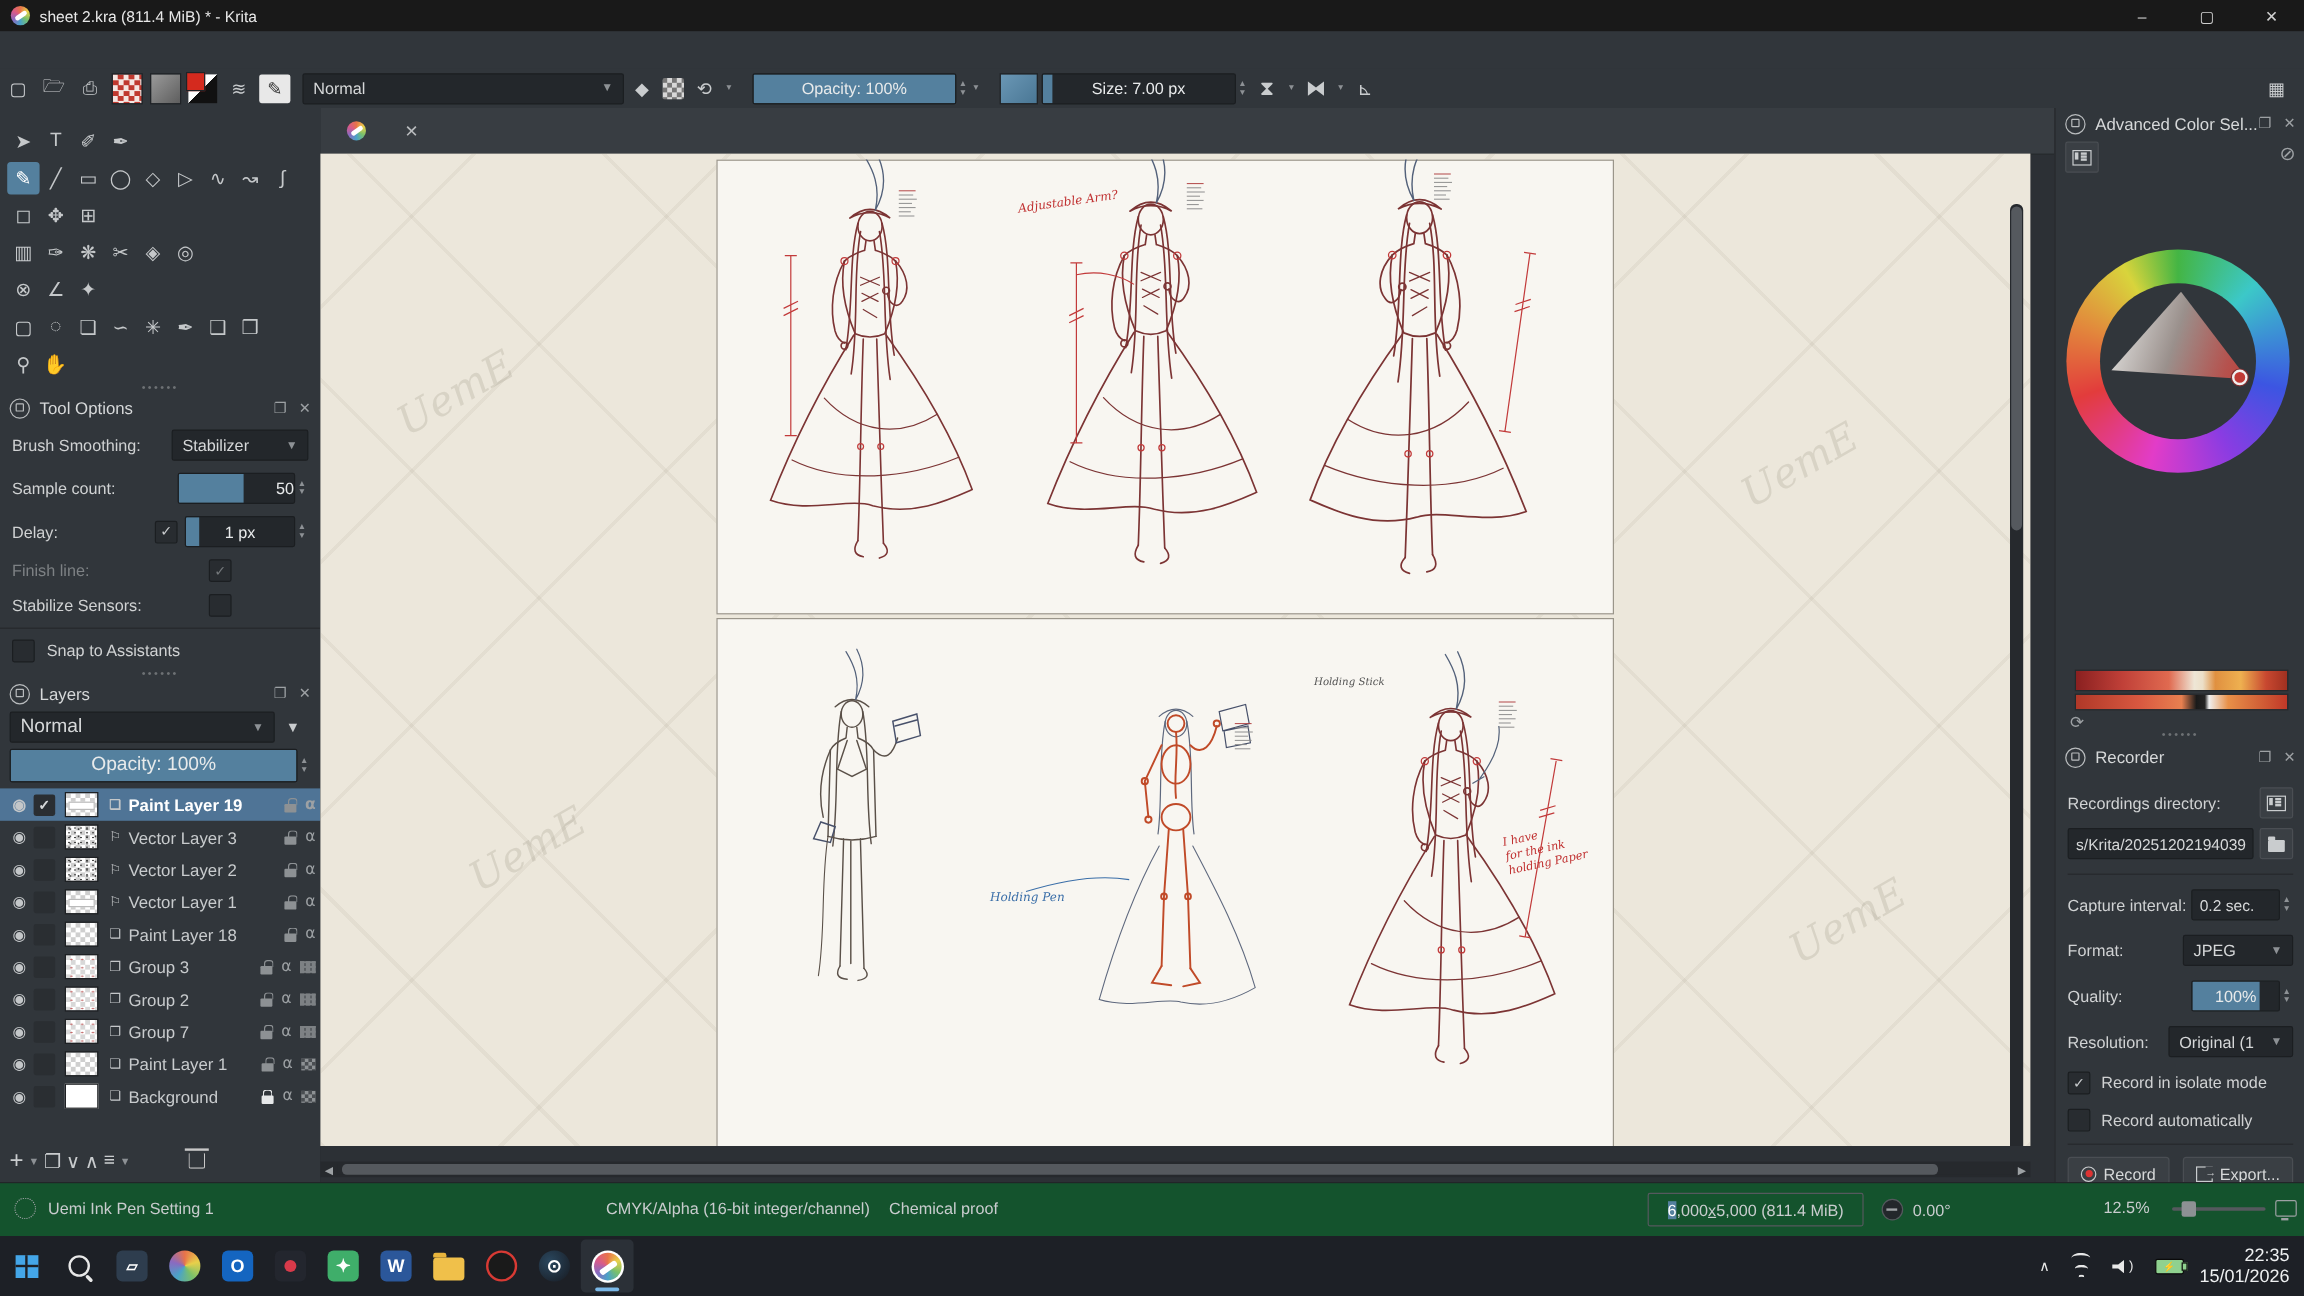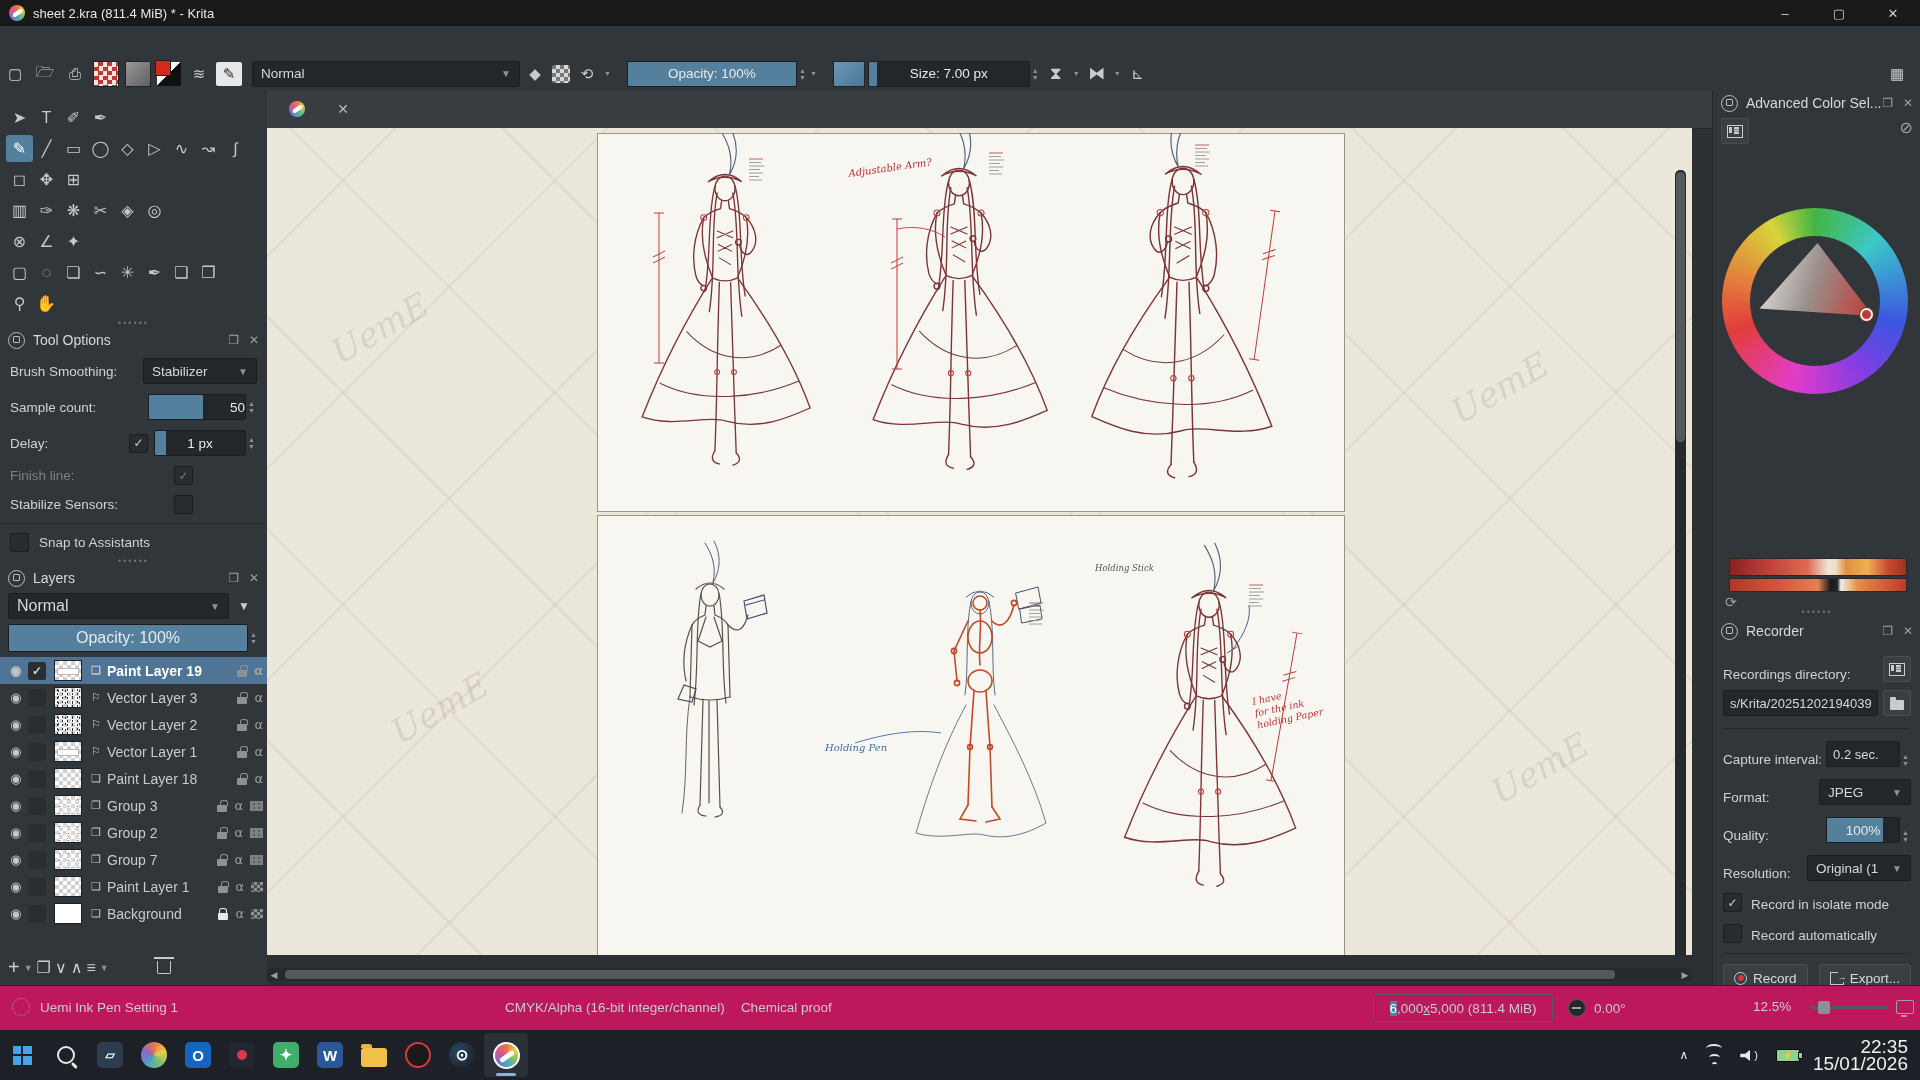--- a/index.html
+++ b/index.html
@@ -97,41 +97,41 @@
   #hscroll .hthumb{position:absolute;left:4px;top:0;height:9px;width:1330px;background:#55595e;border-radius:4px;}
   
   #rightdock{position:absolute;left:1712px;top:90px;width:208px;bottom:95px;background:#31363b;border-left:1px solid #26292c;}
   .iconbtn{width:26px;height:24px;border:1px solid #4a4e53;border-radius:2px;background:#3a3f44;
     display:flex;align-items:center;justify-content:center;}
   .listico{width:14px;height:11px;border:1.5px solid #c9ccce;position:relative;}
   .listico::before{content:"";position:absolute;left:1px;top:1.5px;width:3px;height:6px;background:#c9ccce;}
   .listico::after{content:"";position:absolute;left:6px;top:1.5px;width:5px;height:1.5px;background:#c9ccce;box-shadow:0 2.5px 0 #c9ccce,0 5px 0 #c9ccce;}
   .folderico{width:14px;height:10px;background:#c9ccce;border-radius:1px;position:relative;margin-top:3px;}
   .folderico::before{content:"";position:absolute;top:-3px;left:0;width:6px;height:3px;background:#c9ccce;border-radius:1px 1px 0 0;}
-  .rrow{display:flex;align-items:flex-end;padding:6px 10px;font-size:13.5px;color:#d0d2d3;}
+  .rrow{display:flex;align-items:center;padding:6px 10px;font-size:13.5px;color:#d0d2d3;}
   .rinput{height:24px;background:#23272b;border:1px solid #1b1e21;border-radius:2px;color:#d6d8d9;
     display:flex;align-items:center;padding:0 6px;font-size:13px;}
   .rbtn{height:26px;border:1px solid #4a4e53;border-radius:3px;background:#3a3f44;color:#d6d8d9;
     display:flex;align-items:center;justify-content:center;gap:6px;font-size:13.5px;padding:0 10px;}
   .recdot{width:11px;height:11px;border:1.5px solid #c9ccce;border-radius:50%;display:flex;align-items:center;justify-content:center;}
   .recdot::after{content:"";width:6px;height:6px;border-radius:50%;background:#d33;}
   .expico{width:12px;height:11px;border:1.5px solid #c9ccce;position:relative;}
   .expico::after{content:"→";position:absolute;right:-4px;top:-1px;font-size:9px;color:#c9ccce;background:#3a3f44;}
   
   #wheel{position:absolute;left:9px;top:118px;width:186px;height:186px;border-radius:50%;
     background:conic-gradient(from 0deg,#44b544,#3cc8c8 45deg,#3c55e2 105deg,#8a3ce2 150deg,#e23cc8 195deg,#e23c3c 250deg,#e2883c 290deg,#d8d43c 330deg,#44b544 360deg);}
   #wheel .hole{position:absolute;left:28px;top:28px;width:130px;height:130px;border-radius:50%;background:#31363b;}
   #wheel .tri{position:absolute;left:30px;top:30px;width:126px;height:126px;
     clip-path:polygon(52% 4%,96% 62%,6% 56%);
     background:linear-gradient(108deg,#e8e8e6 8%,#9a908c 45%,#b5524e 75%,#c03a30 95%);}
   #wheel .marker{position:absolute;left:138px;top:100px;width:9px;height:9px;border-radius:50%;
     border:2px solid #f0f0f0;background:#c03a35;box-shadow:0 0 0 1px #803030;}
   .strip{position:absolute;left:16px;width:176px;border:1px solid #26292c;}
   
-  #statusbar{position:absolute;left:0;top:985px;width:1920px;height:45px;background:#be185d;border-top:1px solid #222528;
+  #statusbar{position:absolute;left:0;top:985px;width:1920px;height:45px;background:#14532d;border-top:1px solid #222528;
     font-size:13.5px;color:#c9ccce;}
   .presetico{width:16px;height:16px;border:1.5px dotted #9da1a4;border-radius:50%;}
   .dimbox{position:absolute;left:1373px;top:8px;width:178px;height:26px;border:1px solid #55595e;border-radius:2px;
     display:flex;align-items:center;justify-content:center;font-size:13.5px;}
   .dimbox .sel{background:#54809e;color:#fff;}
   .dimbox .ux{text-decoration:underline;}
   .rotico{width:16px;height:16px;border-radius:50%;background:#23272b;border:1px solid #55595e;position:relative;}
   .rotico::after{content:"";position:absolute;left:3px;top:7px;width:9px;height:1.5px;background:#9da1a4;}
   .ztrack{position:absolute;left:1810px;top:20px;width:78px;height:3px;background:#55595e;border-radius:2px;}
   .zthumb{position:absolute;left:8px;top:-5px;width:12px;height:13px;background:#8d9194;border-radius:2px;}
@@ -153,21 +153,21 @@
   .kritaapp::before{content:"";position:absolute;inset:2px;border-radius:50%;
     background:conic-gradient(#e8734a,#e8d04a,#7ac06a,#4aa3c8,#8a6ac0,#d85a8a,#e8734a);}
   .kritaapp::after{content:"";position:absolute;left:6px;top:12px;width:16px;height:5px;background:#fff;transform:rotate(-35deg);border-radius:2px;}
   .activebar{position:absolute;bottom:1px;left:12px;width:20px;height:3px;background:#7ab8e8;border-radius:2px;}
   .trayico{color:#e8e8e8;margin:0 9px;display:flex;align-items:flex-end;}
   .wifi{display:flex;flex-direction:column;align-items:center;gap:1px;}
   .wifi i{display:block;border-top:2px solid #e8e8e8;border-radius:50%;}
   .batt{width:22px;height:11px;background:#8fd18f;border:1.5px solid #0a0a0a;border-radius:2px;position:relative;
     display:flex;align-items:center;justify-content:center;color:#1a3a1a;font-size:8px;}
   .batt::after{content:"";position:absolute;right:-4px;top:2.5px;width:2.5px;height:5px;background:#8fd18f;border:1px solid #0a0a0a;}
-  .clock{margin-left:4px;margin-right:12px;text-align:right;color:#eef0f1;font-size:19px;line-height:17px;}
+  .clock{margin-left:4px;margin-right:12px;text-align:right;color:#eef0f1;font-size:15px;line-height:17px;}
   .spk{width:13px;height:11px;clip-path:polygon(0 35%,38% 35%,75% 0,75% 100%,38% 65%,0 65%);background:#e8e8e8;}
   .spk2{color:#e8e8e8;font-size:11px;margin-left:1px;}
 </style>
 </head>
 <body>
 
 <div id="screen">
 
   <div id="titlebar">
     <span class="klogo"></span>

